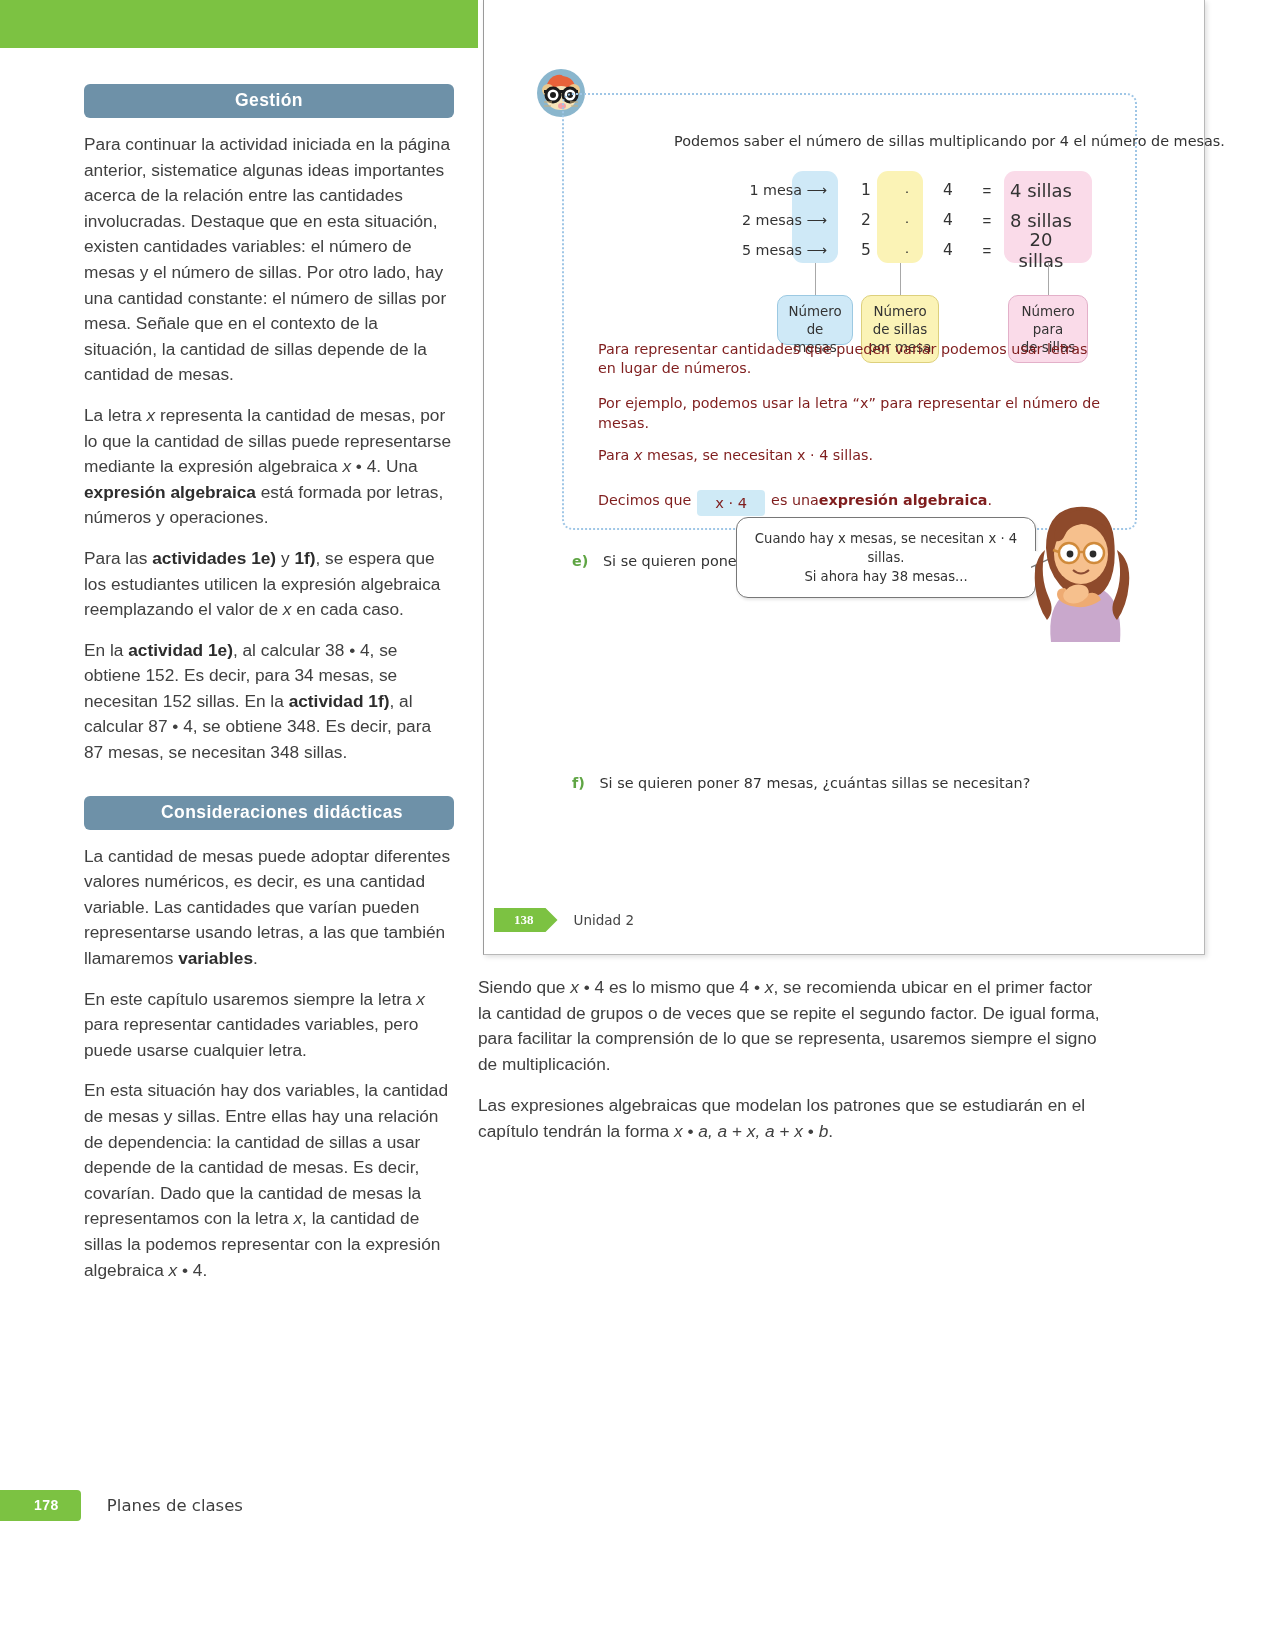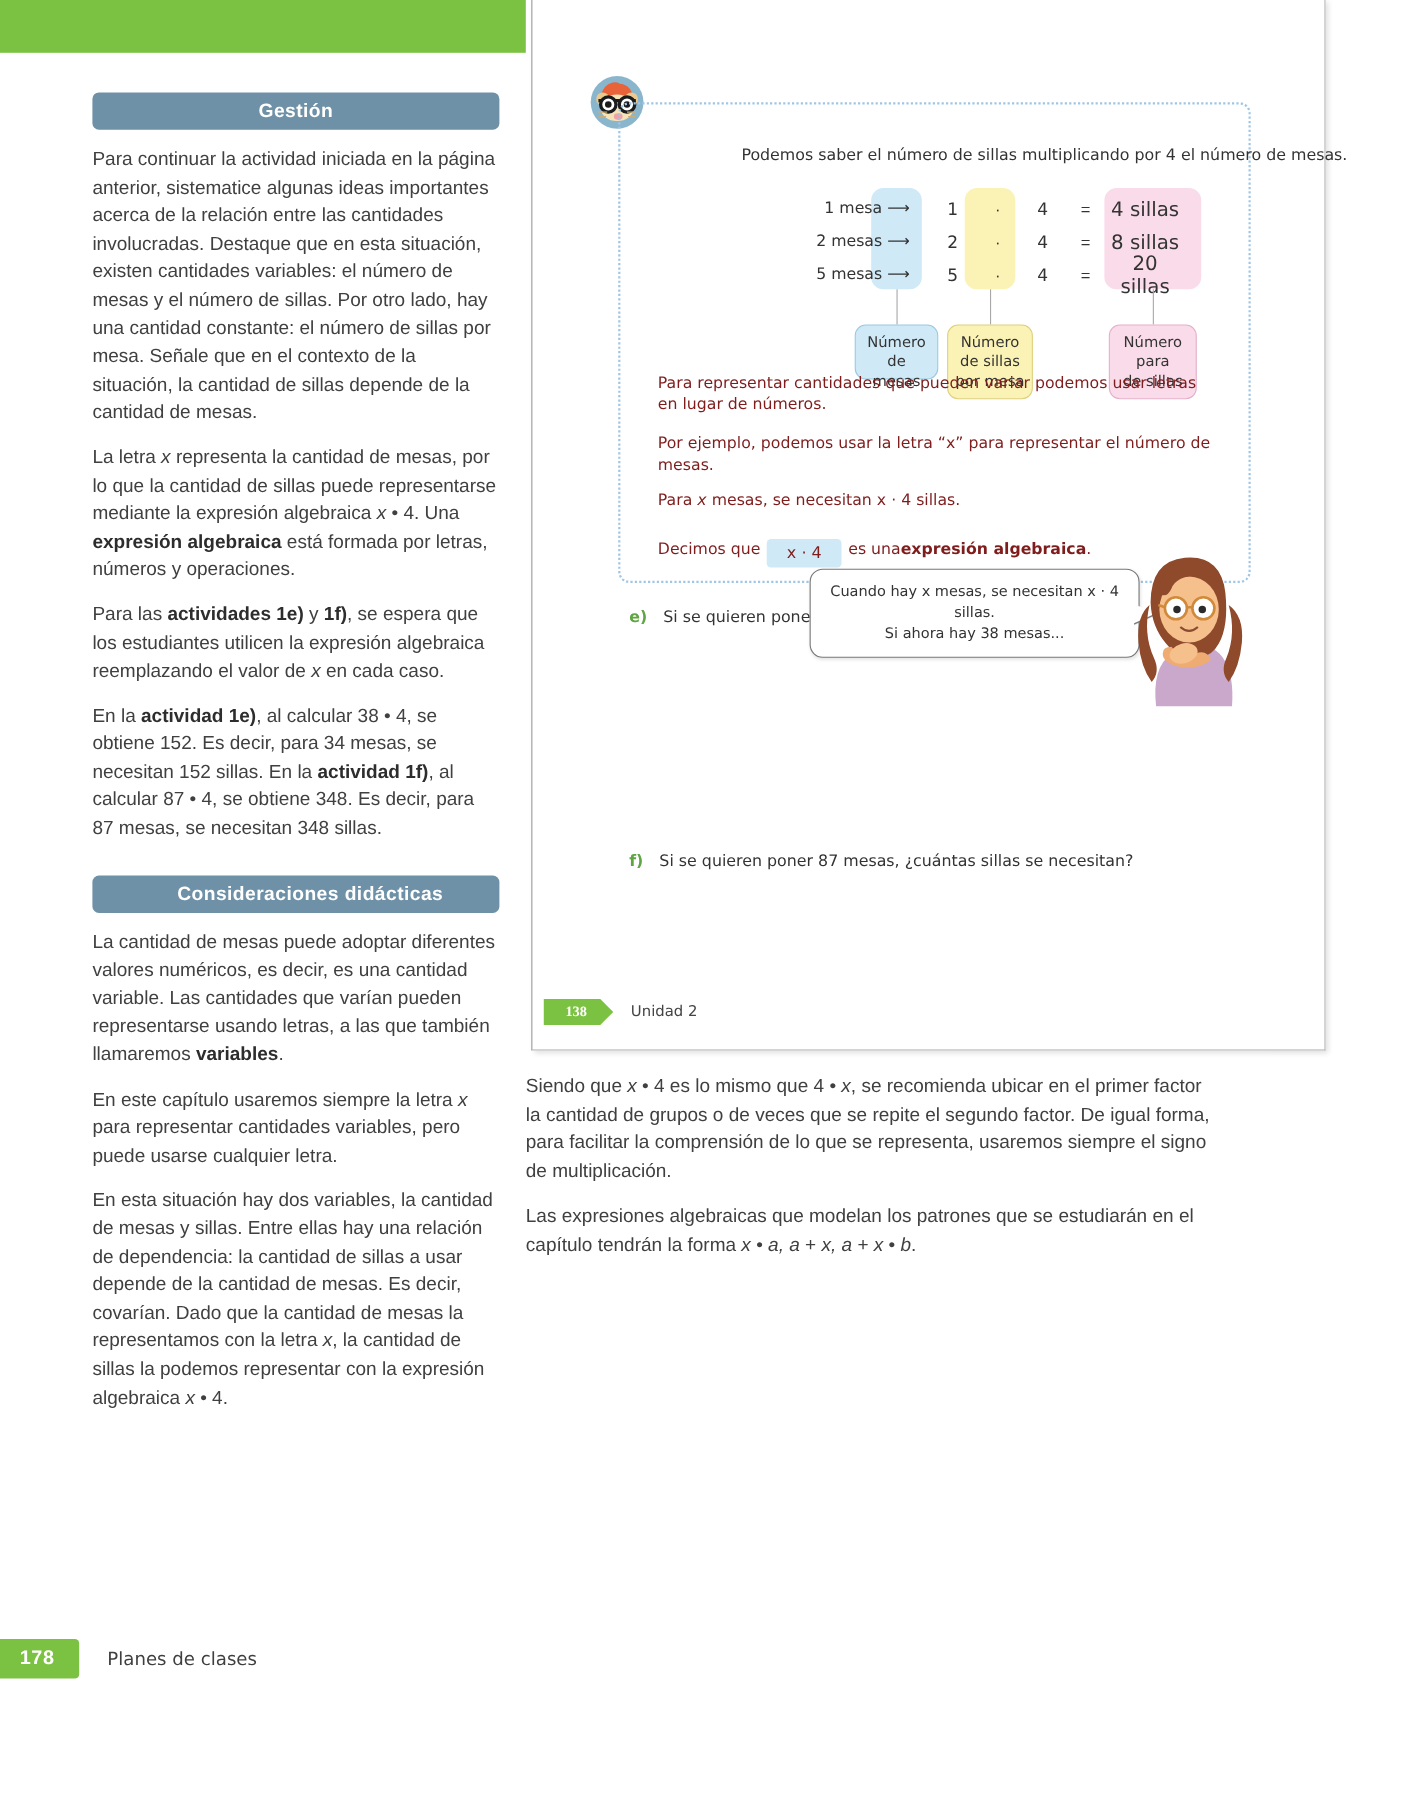--- a/index.html
+++ b/index.html
@@ -172,22 +172,22 @@
   }
   .bottom-note p{
     margin:0 0 16px 0;font-size:17.3px;line-height:25.6px;color:#404040;
   }
 
   
   .page-foot{
     position:absolute;left:0;top:1490px;display:flex;align-items:center;
   }
   .foot-num{
-    background:#7cc242;color:#ffffff;font-size:18px;font-weight:bold;
-    padding:7px 22px 8px 18px;border-radius:0 4px 4px 0;
+    background:#7cc242;color:#ffffff;font-size:14px;font-weight:bold;
+    padding:7px 22px 8px 34px;border-radius:0 4px 4px 0;
     letter-spacing:.5px;
   }
   .foot-label{
     margin-left:26px;font-size:16.5px;color:#3f3f3f;
     font-family:"DejaVu Sans", sans-serif;
   }
 </style>
 </head>
 <body>
 

